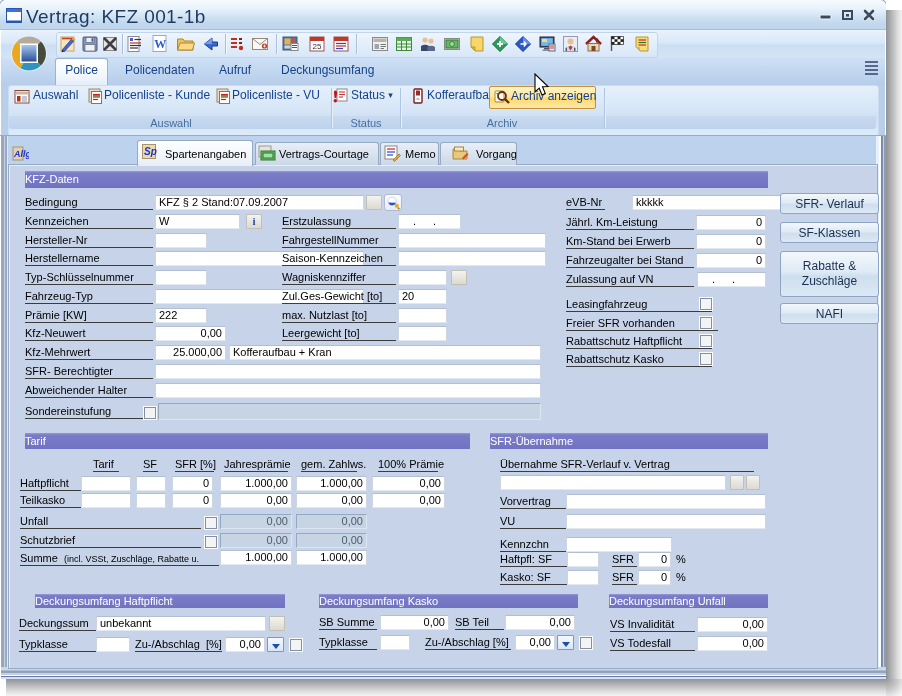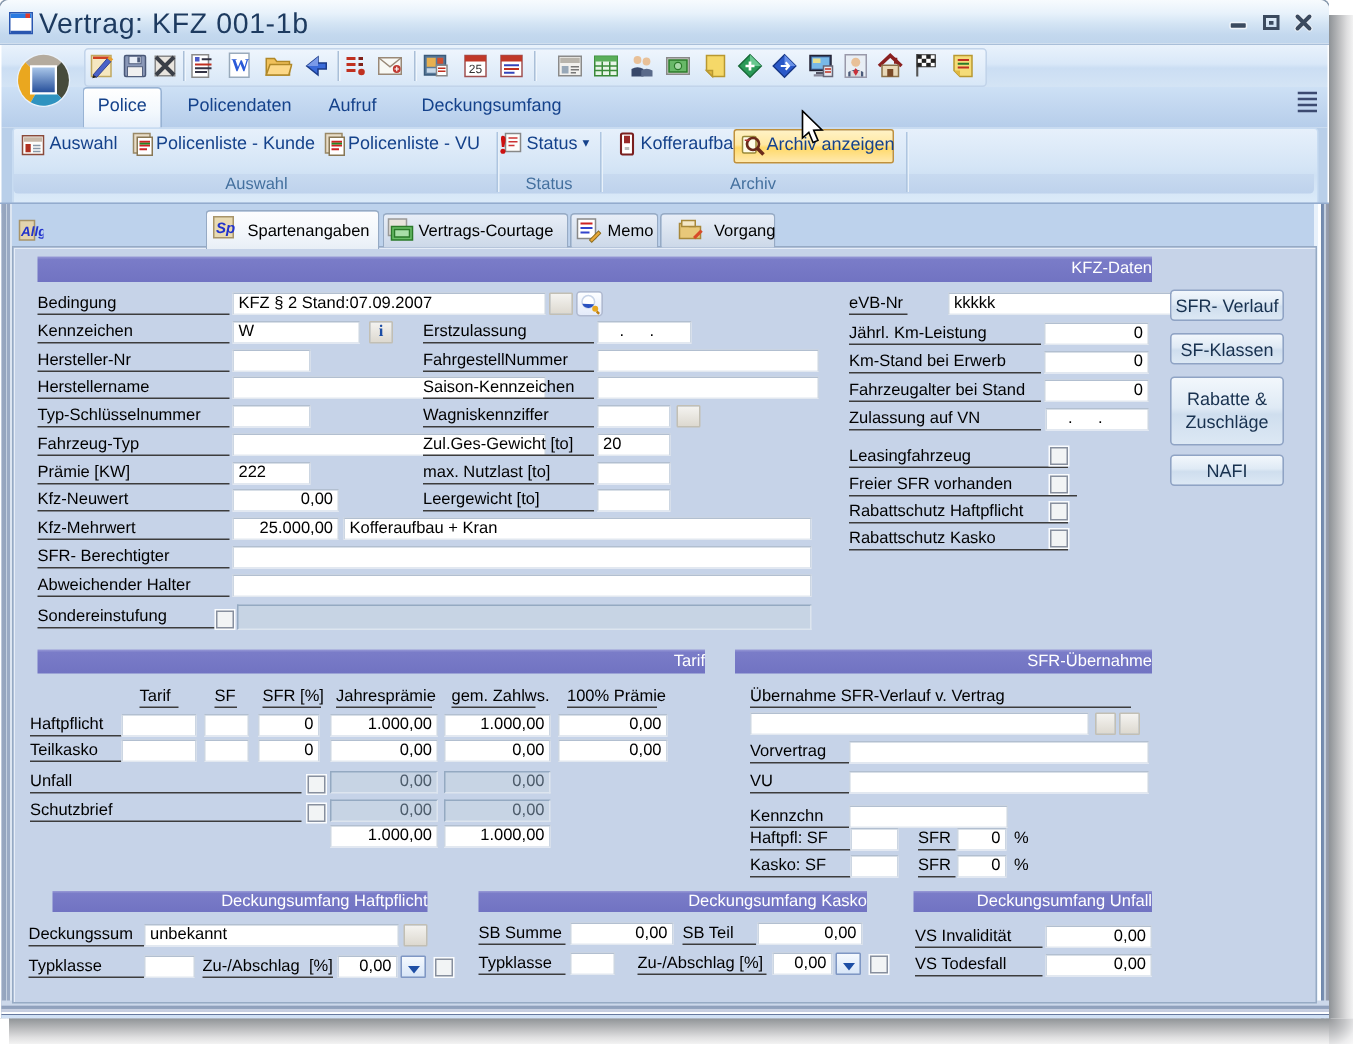--- a/index.html
+++ b/index.html
@@ -12,29 +12,29 @@
 #ribbonband{left:1px;top:85px;width:884px;height:57px;background:#b9cfe9}
 #ribbon{left:8px;top:85px;width:869px;height:50px;border-radius:3px;border:1px solid #c8dcf2;background:linear-gradient(180deg,#e6f0fb 0%,#d5e5f6 50%,#cfe1f4 62%,#dcebf9 100%)}
 #grpband{left:9px;top:116px;width:867px;height:13px;background:linear-gradient(180deg,#c8daf0,#bed2ec);border-radius:0 0 3px 3px}
 .grplbl{top:117px;font-size:11px;color:#44709e;text-align:center}
 .gsep{top:88px;width:1px;height:40px;background:#aec5e0;box-shadow:1px 0 0 #e8f1fa}
 #framearea{left:1px;top:135px;width:884px;height:544px;background:#bdd2ec}
 #cpanel{left:8px;top:164px;width:868px;height:503px;background:#c6d3e8;border:1px solid #96aac4;box-shadow:inset 1px 1px 0 #e6edf7}
 .ftab{top:142px;height:22px;background:linear-gradient(180deg,#e8eef7 0%,#ccd8e8 100%);border:1px solid #96aac4;border-bottom:none;border-radius:3px 3px 0 0;font-size:11px;color:#000}
 .ftab.act{top:140px;height:25px;background:linear-gradient(180deg,#fdfdfe,#f2f6fb 60%,#e8eef6);border-color:#96aac4}
 .ftabt{position:absolute;top:5px;white-space:nowrap}
-.hd{background:linear-gradient(180deg,#989ad6 0,#7a7cc8 12%,#7173c2 100%);color:#fff;font-size:11px;text-align:right;line-height:16px;height:16px}
+.hd{background:linear-gradient(180deg,#989ad6 0,#7a7cc8 12%,#7173c2 100%);color:#fff;font-size:11px;text-align:left;line-height:16px;height:16px}
 .lb{font-size:11px;color:#000;height:14px;line-height:14px;border-bottom:1px solid #3c3c3c;white-space:nowrap}
 .lbn{font-size:11px;color:#000;height:14px;line-height:14px;white-space:nowrap}
 .in{background:#fff;border:1px solid #ccd6e2;border-top-color:#b2bfd0;border-bottom-color:#e2e8f0;height:15px;font-size:11px;line-height:13px;padding:0 3px;box-sizing:border-box;white-space:nowrap;overflow:hidden}
 .in.r{text-align:right}
 .di{background:#c7d4e4;border:1px solid #94a9c1;border-bottom-color:#dde5ef;border-right-color:#dde5ef;color:#4d5c6b;height:15px;font-size:11px;line-height:13px;padding:0 3px;box-sizing:border-box;text-align:right}
 .cb{width:12px;height:12px;background:#f2f4f5;border:1px solid #878f9e;box-shadow:0 0 0 1px #fafcfe;box-sizing:border-box}
 .gb{width:16px;height:15px;background:linear-gradient(180deg,#f4f3f0,#ddd9d0);border:1px solid #c2bfb4;box-sizing:border-box;border-radius:1px}
-.bt{left:780px;width:76px;border:1px solid #8fa3c4;border-radius:3px;background:linear-gradient(180deg,#f2f7fc 0%,#dfeaf5 45%,#cfdeee 55%,#dce8f4 100%);color:#18314f;font-size:12px;text-align:center;box-sizing:border-box}
+.bt{left:780px;width:99px;border:1px solid #8fa3c4;border-radius:3px;background:linear-gradient(180deg,#f2f7fc 0%,#dfeaf5 45%,#cfdeee 55%,#dce8f4 100%);color:#18314f;font-size:12px;text-align:center;box-sizing:border-box}
 .dd{width:17px;height:15px;background:linear-gradient(180deg,#f5f9fe,#d8e6f8);border:1px solid #7f97c4;box-sizing:border-box;border-radius:1px}
 .dd:after{content:"";position:absolute;left:4px;top:6px;border:4px solid transparent;border-top:5px solid #1d4ea5;border-bottom:none}
 .tbtn{top:88px;height:22px;font-size:12px;color:#15428b;white-space:nowrap}
 </style></head>
 <body>
 <div id="page">
 <div id="win"></div>
 <div class="abs" id="titlebar"></div>
 <div class="abs" id="tittext">Vertrag: KFZ 001-1b</div>
 
@@ -493,20 +493,21 @@
 <div class="abs in r" style="left:296px;top:493px;width:71px">0,00</div>
 <div class="abs in r" style="left:372px;top:493px;width:73px">0,00</div>
 <div class="abs lb" style="left:20px;top:514px;width:181px">Unfall</div>
 <div class="abs cb" style="left:205px;top:517px"></div>
 <div class="abs di" style="left:220px;top:514px;width:72px">0,00</div>
 <div class="abs di" style="left:296px;top:514px;width:71px">0,00</div>
 <div class="abs lb" style="left:20px;top:533px;width:181px">Schutzbrief</div>
 <div class="abs cb" style="left:205px;top:536px"></div>
 <div class="abs di" style="left:220px;top:533px;width:72px">0,00</div>
 <div class="abs di" style="left:296px;top:533px;width:71px">0,00</div>
+<div class="abs lb" style="left:20px;top:551px;width:199px">Summe&nbsp;&nbsp;<span style="font-size:9px">(incl. VSSt, Zuschläge, Rabatte u.</span></div>
 <div class="abs in r" style="left:220px;top:550px;width:72px">1.000,00</div>
 <div class="abs in r" style="left:296px;top:550px;width:71px">1.000,00</div>
 
 <div class="abs lb" style="left:500px;top:457px;width:254px">Übernahme SFR-Verlauf v. Vertrag</div>
 <div class="abs in" style="left:500px;top:475px;width:226px"></div>
 <div class="abs gb" style="left:730px;top:475px;width:14px"></div>
 <div class="abs gb" style="left:746px;top:475px;width:14px"></div>
 <div class="abs lb" style="left:500px;top:494px;width:66px">Vorvertrag</div>
 <div class="abs in" style="left:566px;top:494px;width:200px"></div>
 <div class="abs lb" style="left:500px;top:514px;width:66px">VU</div>

